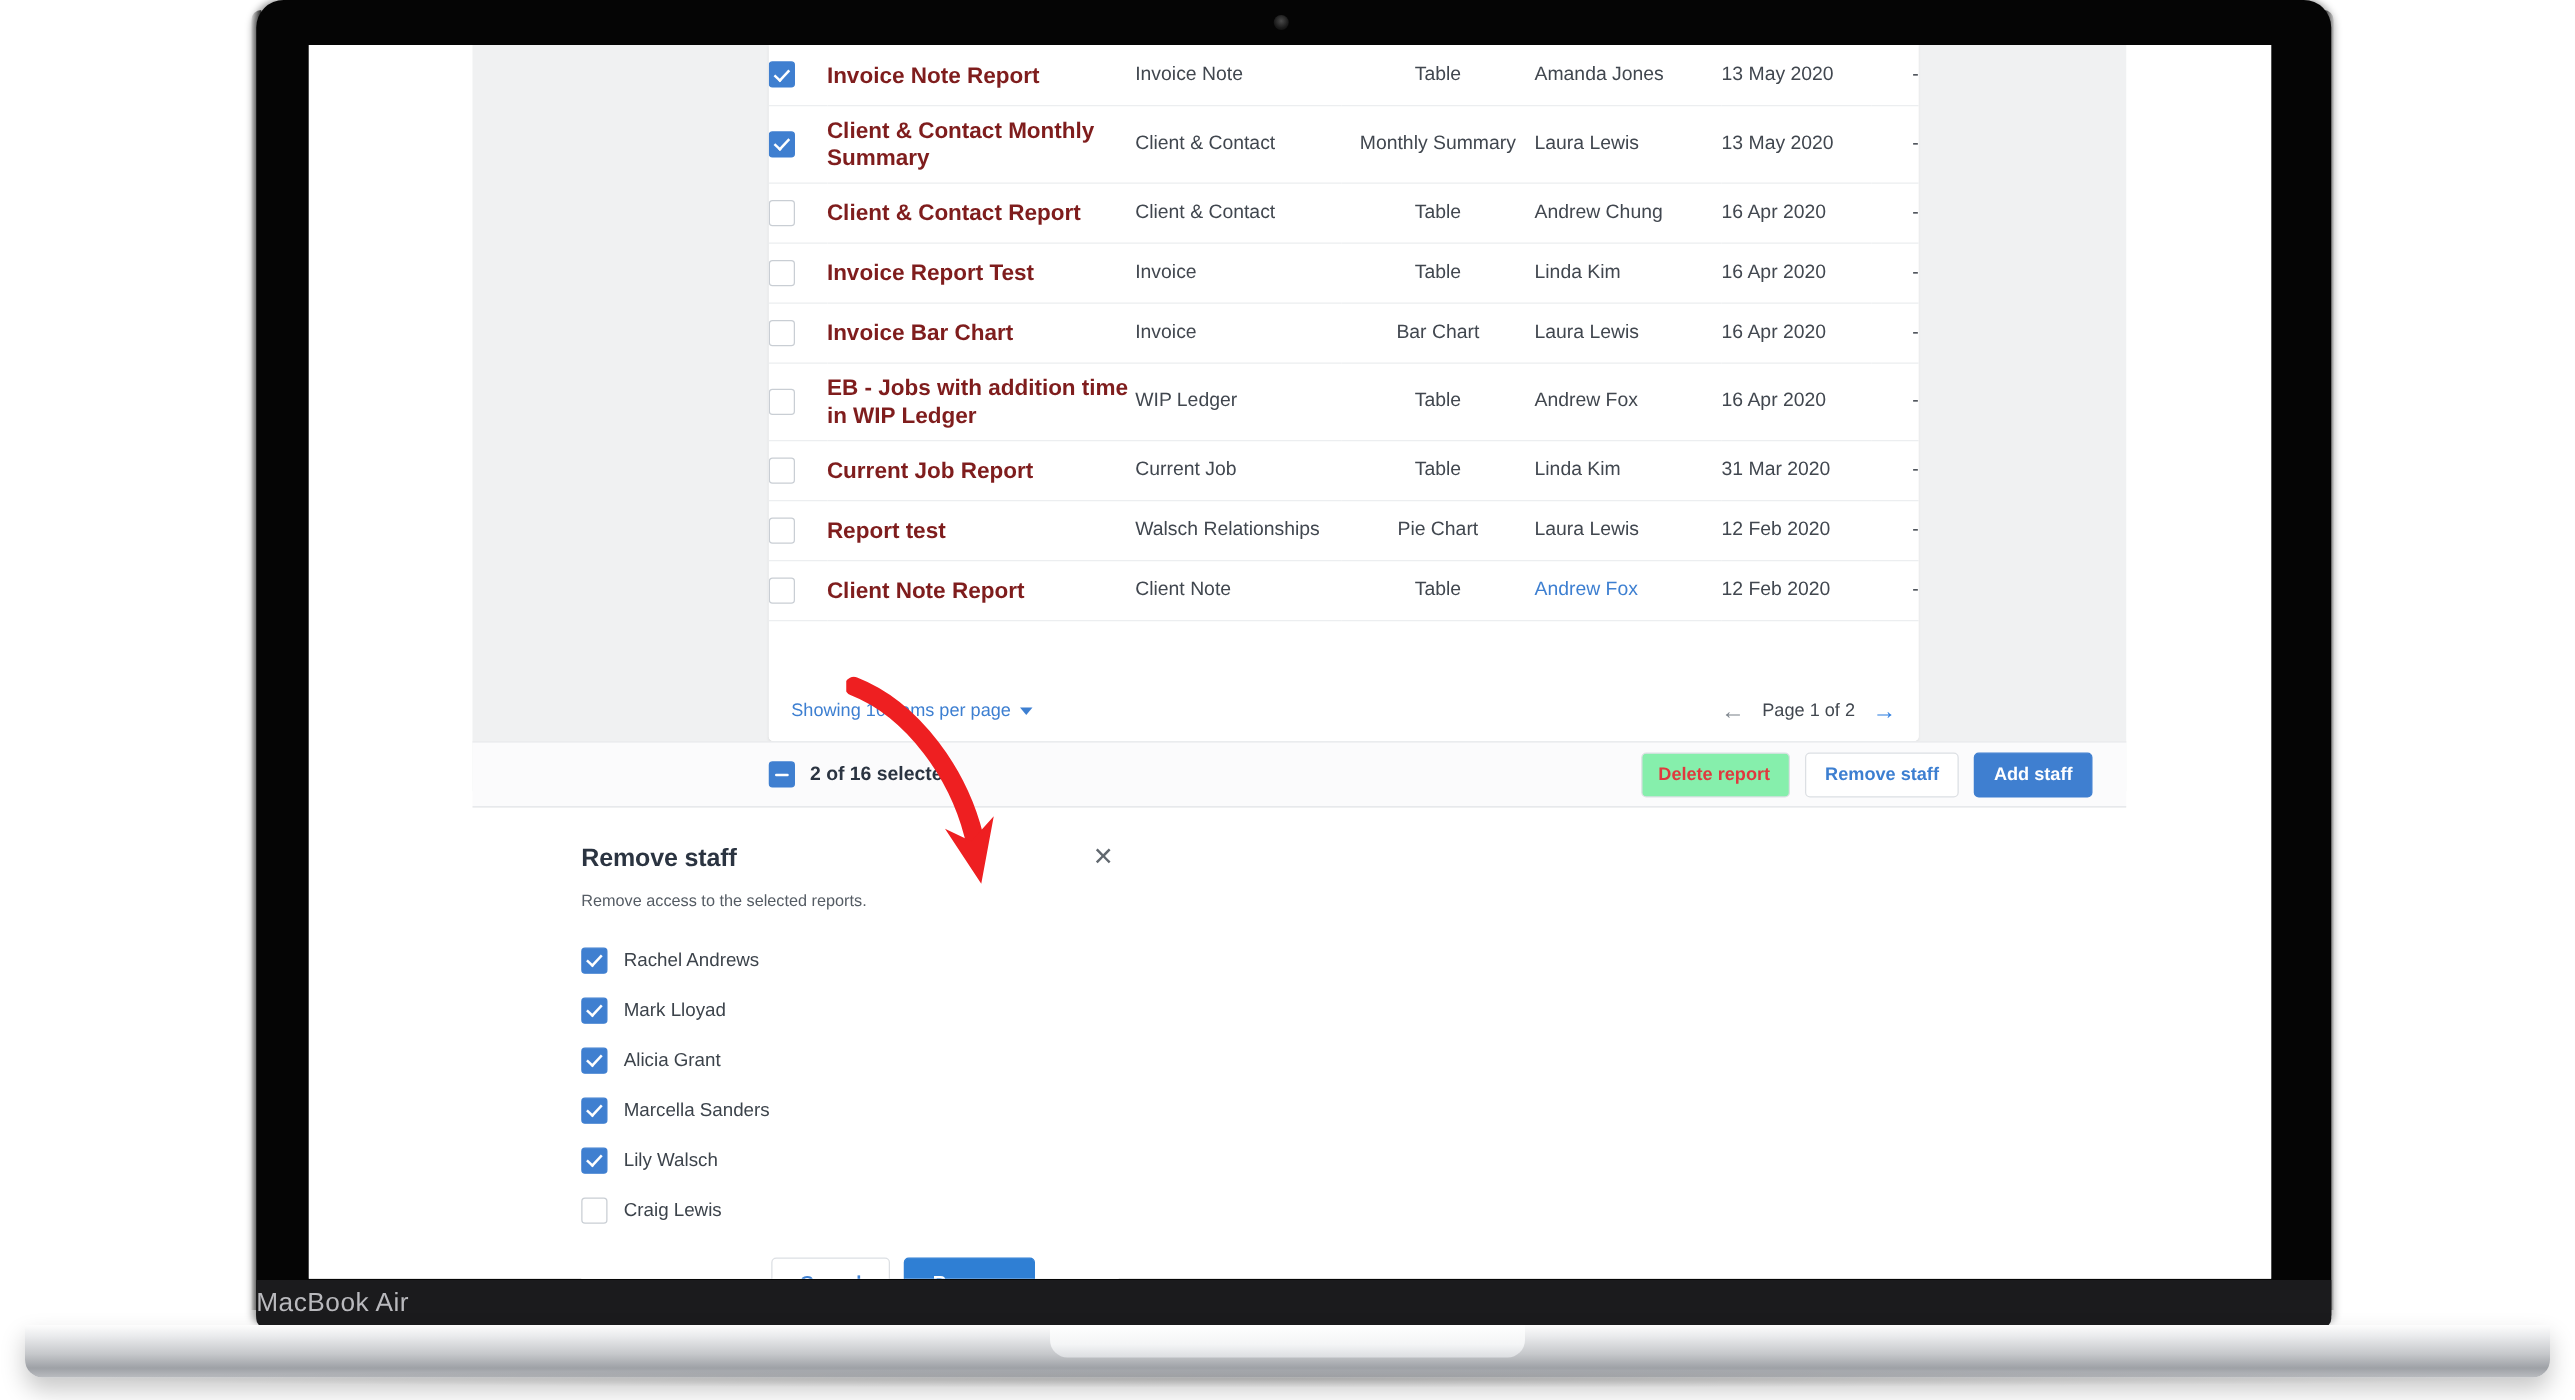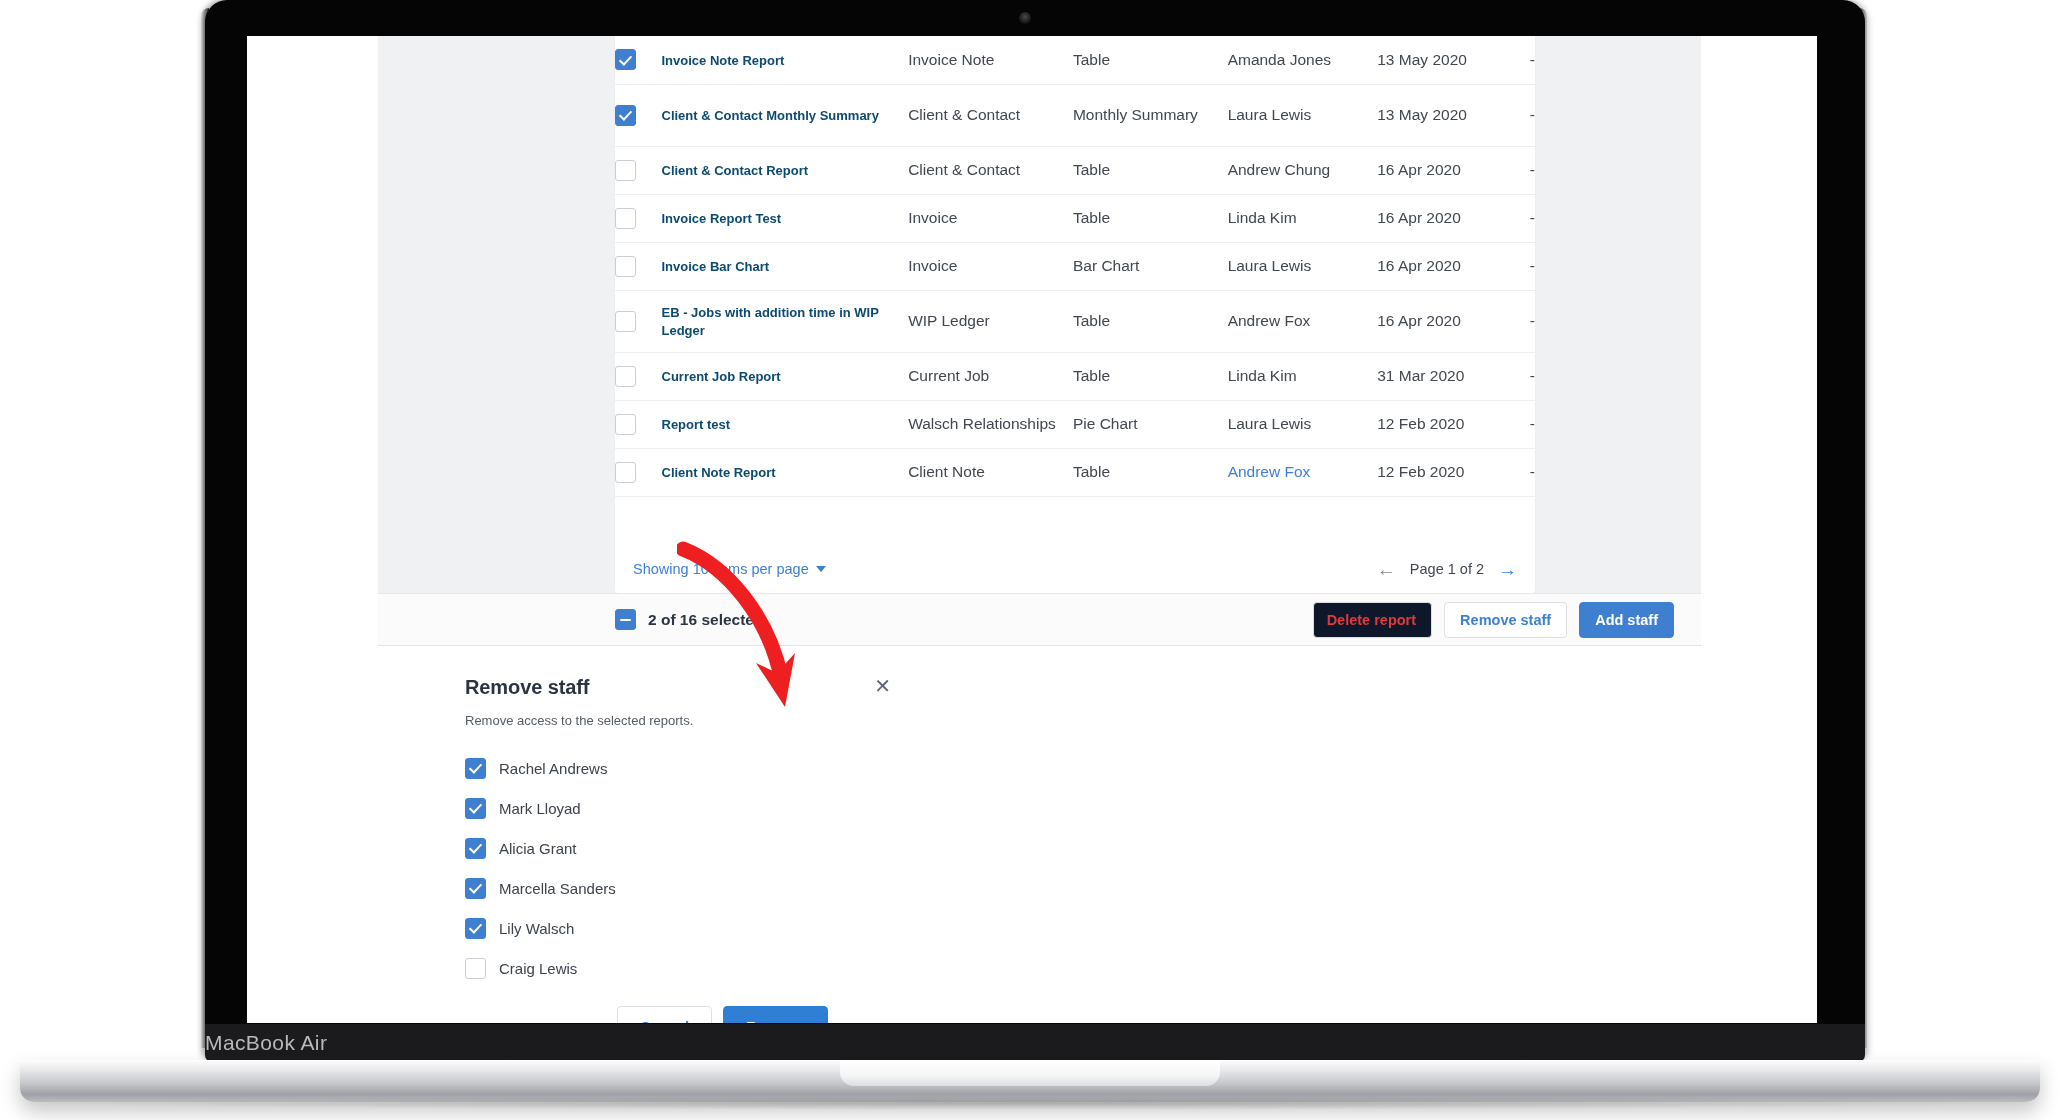--- a/index.html
+++ b/index.html
@@ -161,29 +161,29 @@
     font-size: 15.5px;
     color: #41474f;
     font-family: "Liberation Sans", sans-serif;
   }
   tr.report-row { height: 48px; }
   tr.report-row.tall { height: 62px; }
 
   td.c-check { width: 46px; padding-left: 17px; }
   td.c-name  { width: 244px; padding-right: 12px; }
   td.c-src   { width: 163px; }
-  td.c-type  { width: 153px; }
+  td.c-type  { width: 153px; text-align: center; }
   td.c-owner { width: 148px; }
   td.c-date  { width: 118px; }
   td.c-dash  { width: 38px; text-align: right; padding-right: 14px; color: #9aa0a6; }
 
   .rep-name {
     font-weight: bold;
-    color: #0c4a6e;
-    font-size: 13px;
+    color: #7f1d1d;
+    font-size: 18px;
     line-height: 1.25;
   }
   .owner-link { color: #3d7fd1; }
 
   
   .cbx {
     width: 21px; height: 21px;
     border-radius: 3px;
     box-sizing: border-box;
     display: inline-block;
@@ -285,21 +285,21 @@
     font-size: 14.5px;
     font-weight: bold;
     border-radius: 4px;
     padding: 9px 15px;
     margin-left: 12px;
     box-sizing: border-box;
     cursor: pointer;
     white-space: nowrap;
   }
   .btn-danger {
-    background: #0f172a;
+    background: #86efac;
     border: 1px solid #dcdfe3;
     color: #e0393e;
     padding-left: 13px;
   }
   .btn-secondary {
     background: #ffffff;
     border: 1px solid #dcdfe3;
     color: #3d7fd1;
   }
   .btn-primary {

